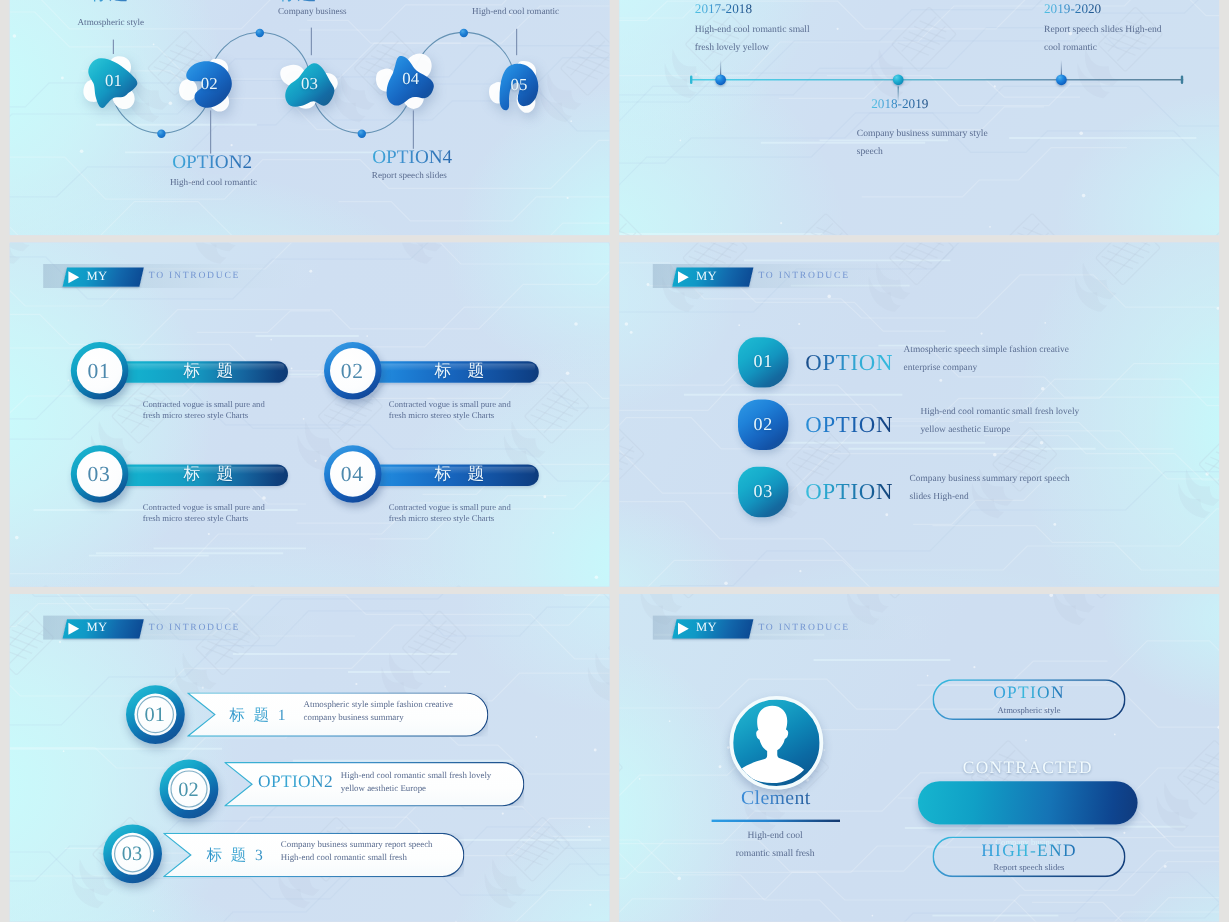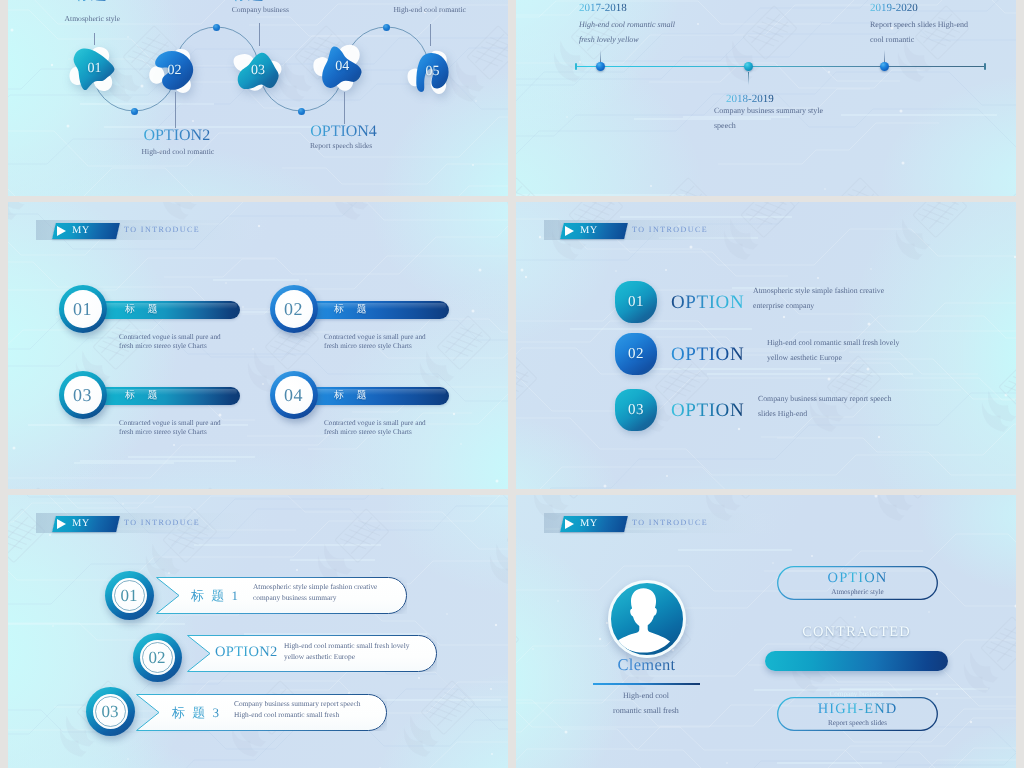--- a/index.html
+++ b/index.html
@@ -74,22 +74,22 @@
   .hdr-sub{position:absolute;left:88px;top:5px;font-size:8px;letter-spacing:1.45px;
       color:#6d90cf;opacity:.92;font-family:"Liberation Serif",serif;}
 
   
   .pill-bar{position:absolute;height:18px;border-radius:9px;
      box-shadow:0 1px 3px rgba(30,60,110,.22);}
   .pill-bar.teal{background:linear-gradient(97deg,#16bcd2 0%,#13aacb 28%,#1596bf 52%,#15659f 76%,#0e3f7c 94%,#0d3a74 100%);}
   .pill-bar.blue{background:linear-gradient(97deg,#2a9ae6 0%,#1d80d6 26%,#1764bc 54%,#12509f 78%,#0e3f84 96%,#0d3a78 100%);}
   .pill-bar::after{content:"";position:absolute;left:3px;right:3px;top:1.5px;height:6px;border-radius:6px;
      background:linear-gradient(180deg,rgba(255,255,255,.20),rgba(255,255,255,0));}
-  .pill-title{position:absolute;color:#edf7fc;font-size:10px;letter-spacing:5px;
-     text-shadow:0 1px 1px rgba(0,40,90,.30);line-height:18px;}
+  .pill-title{position:absolute;color:#edf7fc;font-size:14px;letter-spacing:5px;
+     text-shadow:0 1px 1px rgba(0,40,90,.30);line-height:18px;margin-left:28px;}
   .pill-ring{position:absolute;width:48px;height:48px;border-radius:50%;
      box-shadow:2px 4px 6px rgba(40,70,120,.30);}
   .pill-ring.teal{background:linear-gradient(152deg,#1fb9d2 0%,#10a2c5 34%,#0d82b5 58%,#0d5697 82%,#11406f 100%);}
   .pill-ring.blue{background:linear-gradient(152deg,#3fa4e8 0%,#2182d7 32%,#1763bd 60%,#114a9e 84%,#0f3f80 100%);}
   .pill-ring i{position:absolute;left:5px;top:5px;right:5px;bottom:5px;border-radius:50%;
      background:radial-gradient(circle at 38% 30%,#ffffff 0%,#fcfdfe 62%,#f3f7fa 100%);
      display:flex;align-items:center;justify-content:center;font-style:normal;
      font-size:18px;color:#4d89ad;letter-spacing:.5px;padding-right:1px;}
   .pill-desc{position:absolute;font-size:7.2px;line-height:8.6px;color:#5b6e94;width:108px;letter-spacing:0px;}
 
@@ -471,26 +471,26 @@
       </svg>
 
     <div>
       <div style="position:absolute;left:59px;top:199.5px;width:411px;height:1.8px;background:linear-gradient(90deg,#2ec9e4 0%,#2fbfdd 22%,#47a8c3 50%,#4f7fa0 74%,#3c6a86 100%);"></div>
       <div style="position:absolute;left:58.5px;top:196.5px;width:2.2px;height:7.5px;border-radius:1px;background:#2fb9d6;"></div>
       <div style="position:absolute;left:468px;top:196.5px;width:2.2px;height:7.5px;border-radius:1px;background:#3e7e9c;"></div>
     </div>
 
     <div>
       <div class="tl-year" style="left:63px;top:136px;">2017-2018</div>
-      <div class="tl-desc" style="left:63px;top:152px;font-style:italic;">High-end cool romantic small fresh lovely yellow</div>
+      <div class="tl-desc" style="left:63px;top:152px;">High-end cool romantic small fresh lovely yellow</div>
       <div class="tl-stem" style="left:84px;top:184px;height:16px;background:linear-gradient(180deg,rgba(60,90,130,0) 0%,#3f5f8a 100%);"></div>
       <div class="tl-dot" style="left:80px;top:196px;background:radial-gradient(circle at 34% 28%,#4fb4ef 0%,#1e86df 34%,#0f64c4 68%,#0b4e9e 100%);"></div>
     </div>
     <div>
-      <div class="tl-year" style="left:210px;top:227px;">2018-2019</div>
+      <div class="tl-year" style="left:210px;top:215px;">2018-2019</div>
       <div class="tl-desc" style="left:198px;top:238px;">Company business summary style speech</div>
       <div class="tl-stem" style="left:232px;top:206px;height:13px;background:linear-gradient(180deg,#4a7fa0 0%,rgba(60,90,130,0) 100%);"></div>
       <div class="tl-dot" style="left:228px;top:196px;background:radial-gradient(circle at 34% 28%,#57d3e8 0%,#22b4d6 34%,#1191bd 68%,#0e79a5 100%);"></div>
     </div>
     <div>
       <div class="tl-year" style="left:354px;top:136px;">2019-2020</div>
       <div class="tl-desc" style="left:354px;top:152px;">Report speech slides High-end cool romantic</div>
       <div class="tl-stem" style="left:368px;top:184px;height:16px;background:linear-gradient(180deg,rgba(60,90,130,0) 0%,#3f5f8a 100%);"></div>
       <div class="tl-dot" style="left:364px;top:196px;background:radial-gradient(circle at 34% 28%,#4fb4ef 0%,#1e86df 34%,#0f64c4 68%,#0b4e9e 100%);"></div>
     </div>
@@ -707,21 +707,21 @@
         <span class="play"></span>
         <span>MY</span>
       </div>
       <div class="hdr-sub">TO INTRODUCE</div>
     </div>
     <div>
       <div class="blob teal" style="left:99px;top:79px;">
           <i>01</i>
         </div>
       <div class="opt-title" style="left:155px;top:90px;background-image:linear-gradient(92deg,#184a86 0%,#2a79bd 30%,#33aed6 62%,#35bade 100%);">OPTION</div>
-      <div class="opt-desc" style="left:237px;top:82px;">Atmospheric style simple fashion creative enterprise company</div>
+      <div class="opt-desc" style="left:237px;top:82px;">Atmospheric speech simple fashion creative enterprise company</div>
     </div>
     <div>
       <div class="blob blue" style="left:99px;top:131px;">
           <i>02</i>
         </div>
       <div class="opt-title" style="left:155px;top:142px;background-image:linear-gradient(92deg,#2a90d8 0%,#1f73c4 34%,#17539e 72%,#143f79 100%);">OPTION</div>
       <div class="opt-desc" style="left:251px;top:134px;">High-end cool romantic small fresh lovely yellow aesthetic Europe</div>
     </div>
     <div>
       <div class="blob teal" style="left:99px;top:187px;">
@@ -982,21 +982,21 @@
               <stop offset="0" stop-color="#34bcdf"></stop>
               <stop offset="0.40" stop-color="#3a93cd"></stop>
               <stop offset="1" stop-color="#14407c"></stop>
             </linearGradient>
           </defs>
         </svg>
 
       <div class="btn-lbl">OPTION</div>
       <div class="btn-sub">Atmospheric style</div>
     </div>
-    <div class="btn fill" style="left:249px;top:156px;width:183px;height:20px;border-radius:18.0px;gap:48px;">
+    <div class="btn fill" style="left:249px;top:156px;width:183px;height:36px;border-radius:18.0px;gap:48px;">
       <div class="btn-lbl">CONTRACTED</div>
       <div class="btn-sub">Company business</div>
     </div>
     <div class="btn ghost" style="left:261px;top:202px;width:161px;height:34px;border-radius:17.0px;">
       <svg class="btn-outline" viewBox="0 0 161 34" preserveAspectRatio="none">
           <rect x="0.7" y="0.7" width="159.6" height="32.6" rx="16.3" fill="none" stroke="url(#btnStroke)" stroke-width="1.3"></rect>
           <defs>
             <linearGradient id="btnStroke" x1="0" y1="0" x2="1" y2="0.4">
               <stop offset="0" stop-color="#34bcdf"></stop>
               <stop offset="0.40" stop-color="#3a93cd"></stop>

